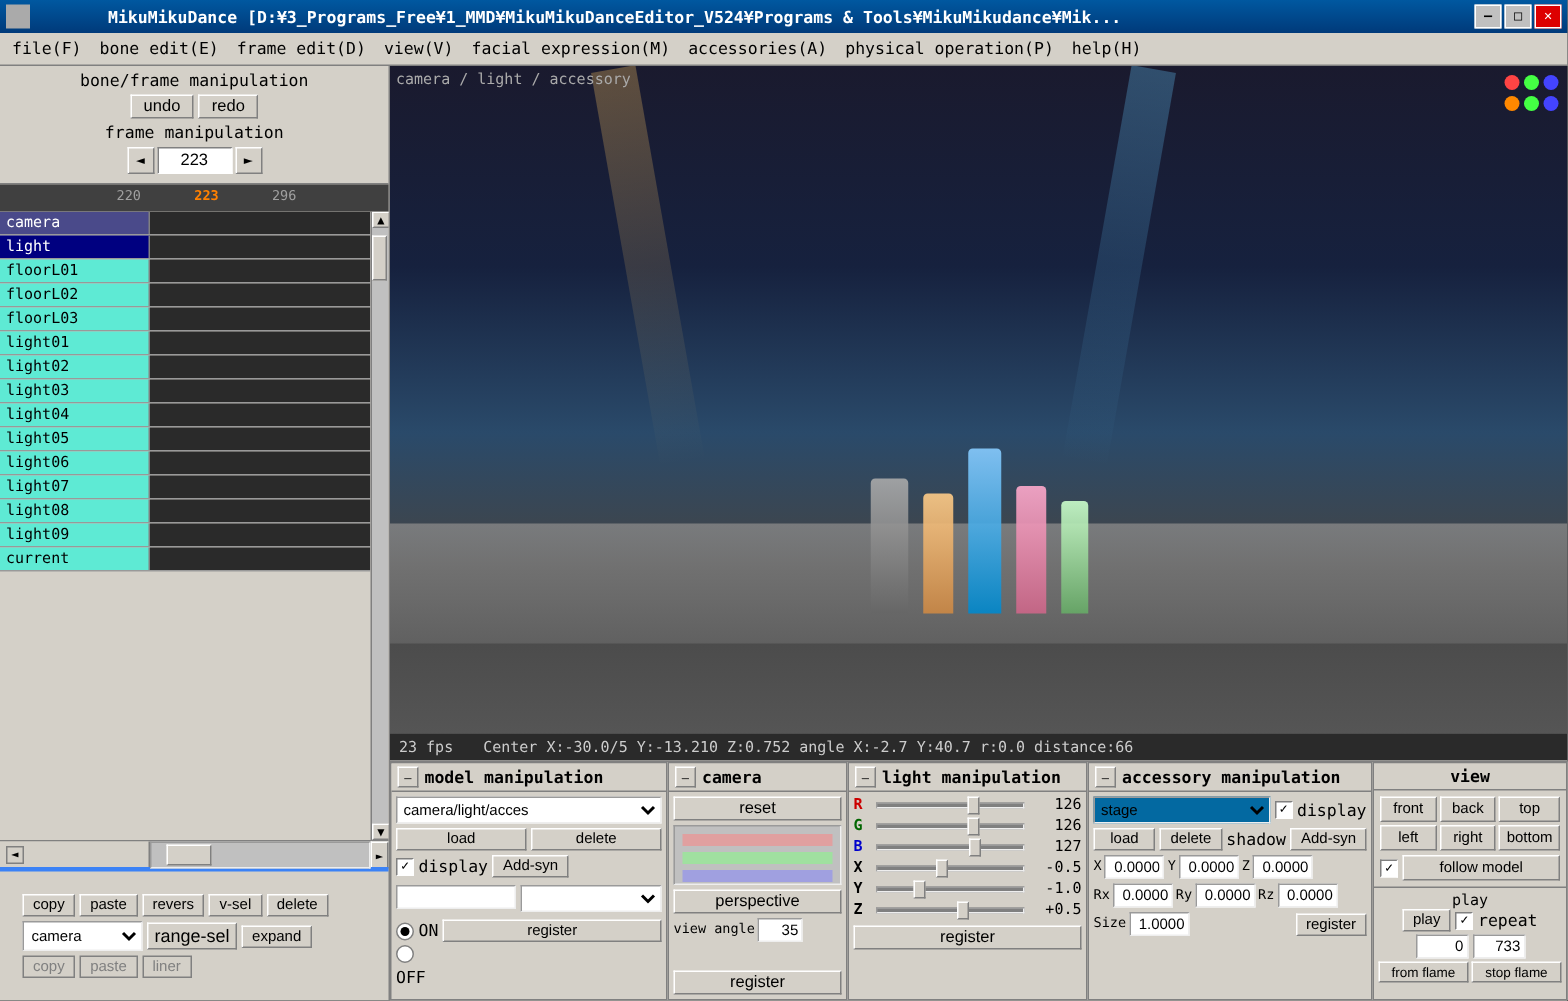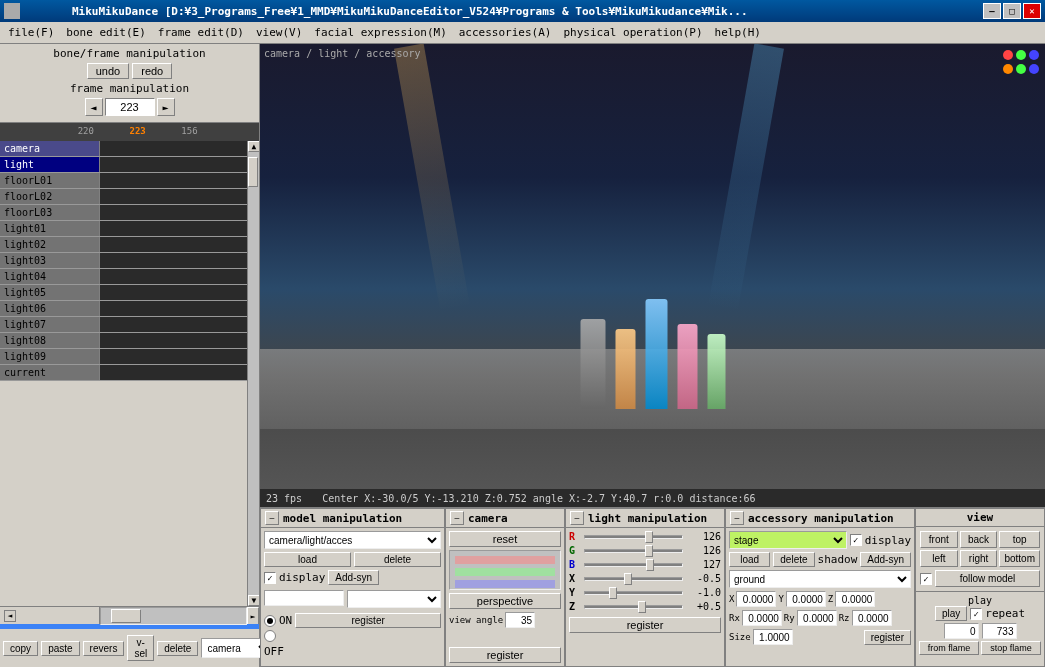--- a/index.html
+++ b/index.html
@@ -126,21 +126,21 @@
       background: white;
       font-size: 11px;
     }
     .track-row {
       display: flex;
       height: 16px;
       border-bottom: 1px solid #999;
     }
     .track-label {
       width: 100px;
-      background: #737373;
+      background: #5eead4;
       font-size: 10px;
       padding-left: 4px;
       display: flex;
       align-items: center;
       border-right: 1px solid #808080;
       flex-shrink: 0;
     }
     .track-timeline {
       flex: 1;
       background: #2a2a2a;
@@ -171,24 +171,24 @@
     .hscroll-thumb {
       width: 30px; height: 14px;
       background: #d4d0c8;
       border: 1px solid; border-color: #fff #808080 #808080 #fff;
       position: absolute;
       top: 1px; left: 10px;
     }
 
     
     .bottom-controls {
-      padding: 3px;
-      border-top: 5px solid #3b82f6;
-      display: flex;
-      flex-direction: row;
+      padding: 15px;
+      border-top: 3px solid #3b82f6;
+      display: flex;
+      flex-direction: column;
       gap: 3px;
     }
     .ctrl-row {
       display: flex;
       gap: 3px;
       align-items: center;
     }
     .btn-sm {
       background: #d4d0c8;
       border: 1px solid;
@@ -444,21 +444,21 @@
     .dropdown-select {
       background: white;
       border: 1px inset;
       font-size: 10px;
       height: 18px;
       width: 100%;
     }
 
     
     .stage-select {
-      background: #bef264;
+      background: #0369a1;
       border: 1px inset;
       font-size: 10px;
       height: 18px;
       flex: 1;
     }
     .ground-select {
       background: white;
       border: 1px inset;
       font-size: 10px;
       height: 18px;
@@ -503,21 +503,21 @@
       <div class="frame-manip">
         <div class="frame-btn">◄</div>
         <input class="frame-input" type="text" value="223" style="">
         <div class="frame-btn">►</div>
       </div>
     </div>
 
     <div style="background:#404040; height:18px; position:relative; margin:0;">
       <span style="position:absolute; left:30%; color:#a0a0a0; font-size:9px; top:3px;">220</span>
       <span style="position:absolute; left:50%; color:#ff8000; font-size:9px; top:3px; font-weight:bold;">223</span>
-      <span style="position:absolute; left:70%; color:#a0a0a0; font-size:9px; top:3px;">156</span>
+      <span style="position:absolute; left:70%; color:#a0a0a0; font-size:9px; top:3px;">296</span>
     </div>
 
     <div class="track-scroll-wrapper">
       <div class="track-list-inner">
 
         <div class="track-row">
           <div class="track-label" style="background:#4a4a8a; color:white;">camera</div>
           <div class="track-timeline"></div>
         </div>
 
@@ -792,25 +792,20 @@
             </select>
             <div class="checkbox-box">✓</div>
             <span>display</span>
           </div>
           <div style="display:flex; gap:3px; align-items:center;">
             <button class="btn-sm" style="flex:1;">load</button>
             <button class="btn-sm" style="flex:1;">delete</button>
             <span>shadow</span>
             <button class="btn-sm">Add-syn</button>
           </div>
-          <div style="display:flex; gap:3px; align-items:center;">
-            <select class="ground-select">
-              <option>ground</option>
-            </select>
-          </div>
           <div style="display:flex; gap:2px; align-items:center; flex-wrap:wrap;">
             <span style="font-size:9px;">X</span>
             <input type="text" class="num-input" value="0.0000" style="">
             <span style="font-size:9px;">Y</span>
             <input type="text" class="num-input" value="0.0000" style="">
             <span style="font-size:9px;">Z</span>
             <input type="text" class="num-input" value="0.0000" style="">
           </div>
           <div style="display:flex; gap:2px; align-items:center;">
             <span style="font-size:9px;">Rx</span>

